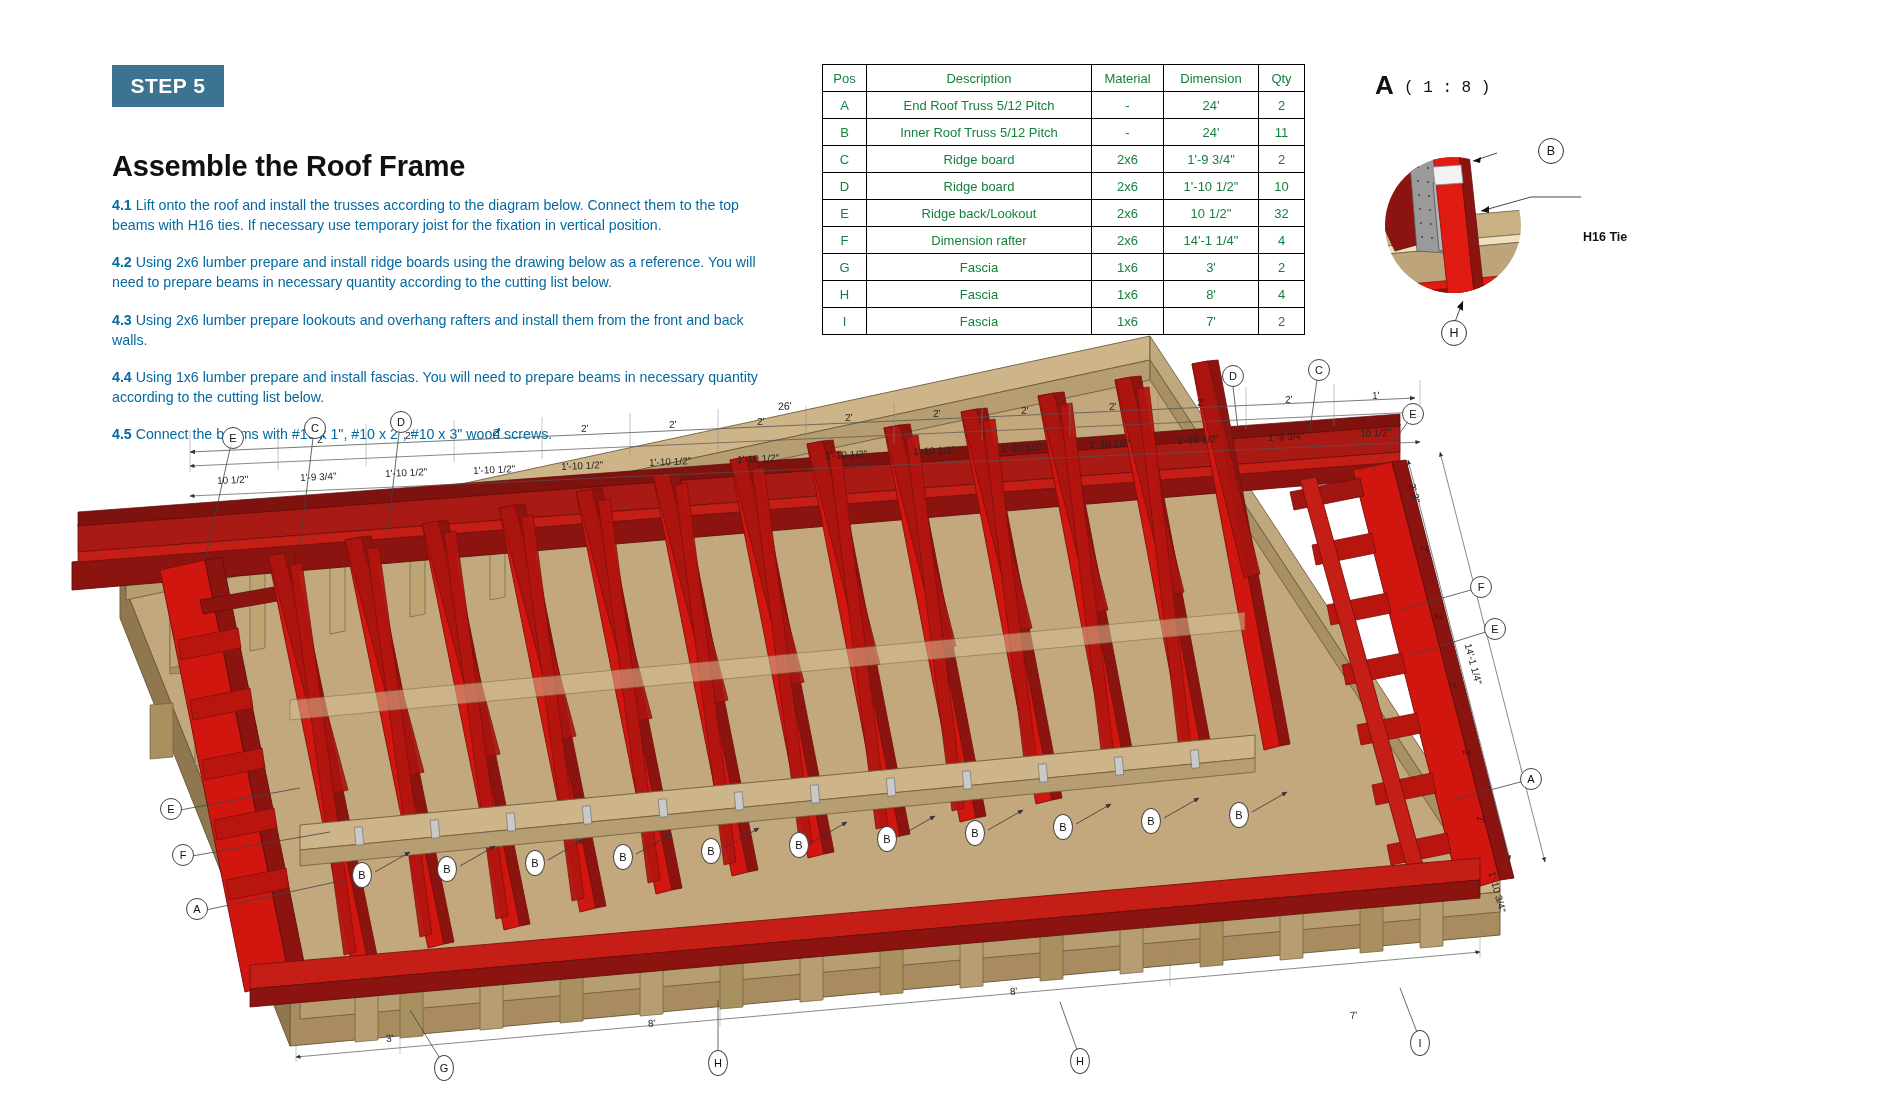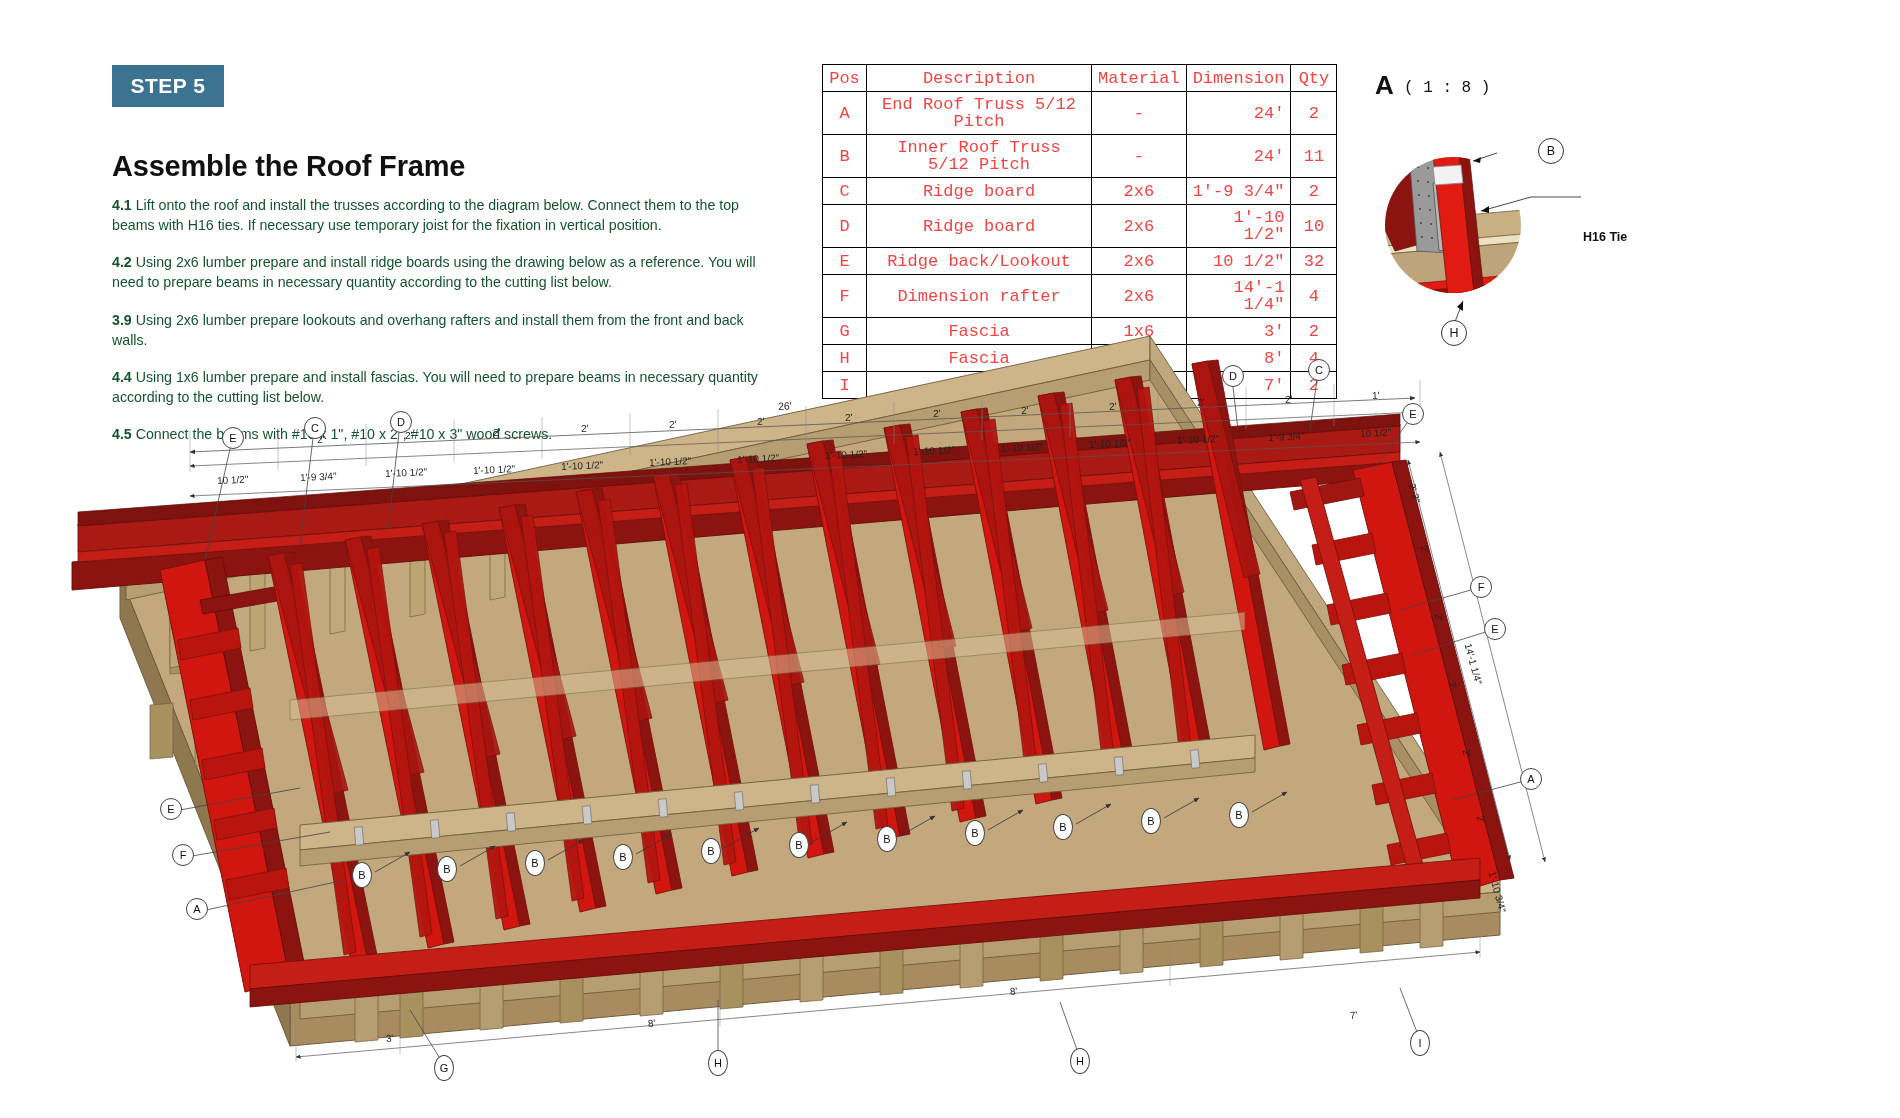--- a/index.html
+++ b/index.html
@@ -38,47 +38,46 @@
     color: #111;
     letter-spacing: -0.2px;
   }
 
   
   .instructions {
     position: absolute;
     left: 112px; top: 195px;
     width: 655px;
     font-size: 14.2px;
-    color: #14532d;
+    color: #0369a1;
     line-height: 1.42;
   }
   .instructions p { margin: 0 0 17px 0; }
   .instructions b { font-weight: bold; }
 
   
   .cut-table {
     position: absolute;
     left: 822px; top: 64px;
     border-collapse: collapse;
-    font-size: 17px;
-    color: #ef4444;
-    font-family: Liberation Mono, monospace;
+    font-size: 13px;
+    color: #15803d;
   }
   .cut-table td, .cut-table th {
     border: 1.3px solid #000;
     padding: 4px 6px;
     text-align: center;
     font-weight: normal;
     height: 27px;
     line-height: 1;
   }
   .cut-table .c-pos   { width: 44px; }
   .cut-table .c-desc  { width: 225px; }
   .cut-table .c-mat   { width: 72px; }
-  .cut-table .c-dim   { width: 95px; text-align: right; }
+  .cut-table .c-dim   { width: 95px; }
   .cut-table .c-qty   { width: 46px; }
 
   
   .detail-wrap { position: absolute; left: 1355px; top: 70px; width: 300px; height: 275px; }
   .detail-title {
     position: absolute; left: 20px; top: 0;
     font-size: 26px; font-weight: bold; color: #111;
   }
   .detail-scale {
     position: absolute; left: 49px; top: 9px;
@@ -134,21 +133,21 @@
 
 <div id="page">
 
   <div class="step-badge">STEP 5</div>
 
   <div class="headline">Assemble the Roof Frame</div>
 
   <div class="instructions">
     <p><b>4.1</b><span> Lift onto the roof and install the trusses according to the diagram below. Connect them to the top beams with H16 ties. If necessary use temporary joist for the fixation in vertical position.</span></p>
     <p><b>4.2</b><span> Using 2x6 lumber prepare and install ridge boards using the drawing below as a reference. You will need to prepare beams in necessary quantity according to the cutting list below.</span></p>
-    <p><b>3.9</b><span> Using 2x6 lumber prepare lookouts and overhang rafters and install them from the front and back walls.</span></p>
+    <p><b>4.3</b><span> Using 2x6 lumber prepare lookouts and overhang rafters and install them from the front and back walls.</span></p>
     <p><b>4.4</b><span> Using 1x6 lumber prepare and install fascias. You will need to prepare beams in necessary quantity according to the cutting list below.</span></p>
     <p><b>4.5</b><span> Connect the beams with #10 x 1", #10 x 2", #10 x 3" wood screws.</span></p>
   </div>
 
   <table class="cut-table">
     <thead>
       <tr>
         <th class="c-pos">Pos</th>
         <th class="c-desc">Description</th>
         <th class="c-mat">Material</th>

